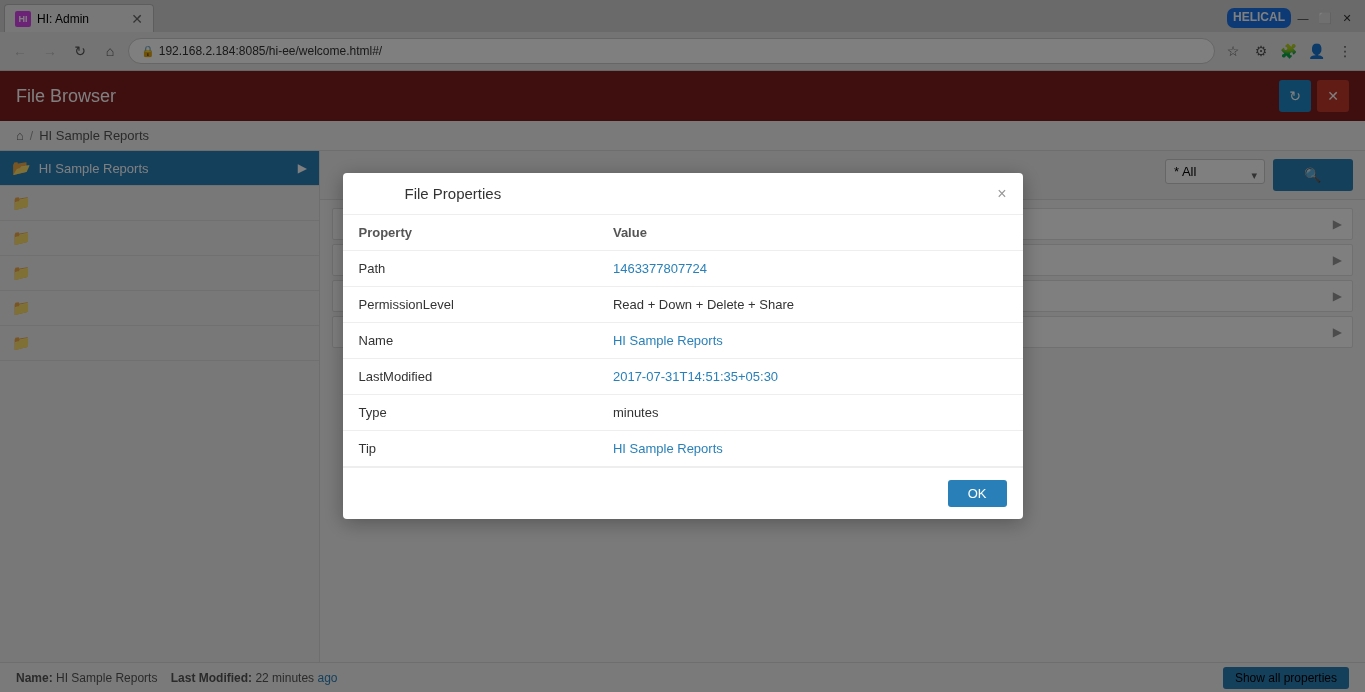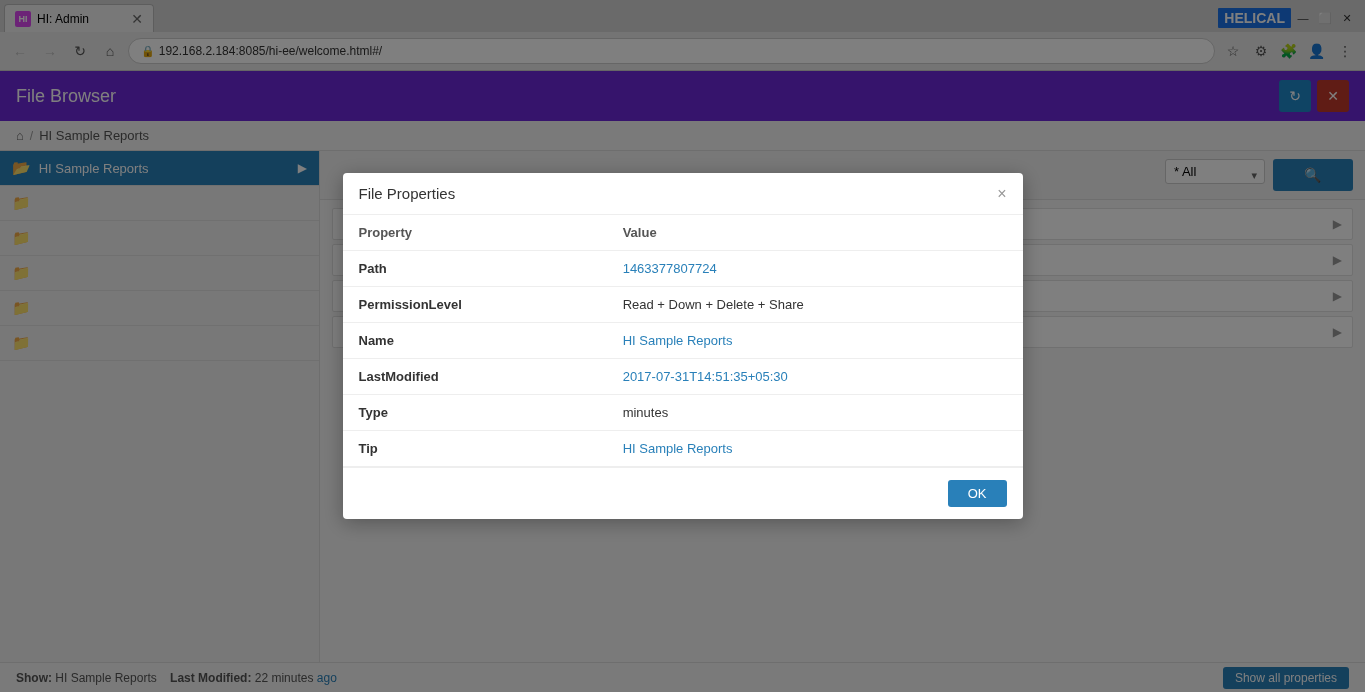--- a/index.html
+++ b/index.html
@@ -86,27 +86,27 @@
     .url-secure { color: #1a73e8; margin-right: 4px; font-size: 11px; }
     .toolbar-icons {
       display: flex; gap: 4px; align-items: center;
     }
     .toolbar-icon {
       width: 24px; height: 24px;
       display: flex; align-items: center; justify-content: center;
       cursor: pointer; color: #555; font-size: 14px; border-radius: 3px;
     }
     .helical-badge {
-      background: #1a73e8; color: white; font-size: 14px; font-weight: bold;
-      padding: 2px 6px; border-radius: 1px; margin-left: 4px;
+      background: #1a73e8; color: white; font-size: 12px; font-weight: bold;
+      padding: 2px 6px; border-radius: 7px; margin-left: 4px;
     }
 
     
     .app-header {
-      background: #6d28d9;
+      background: #7f1d1d;
       color: white;
       display: flex;
       align-items: center;
       padding: 17px 16px;
       height: 50px;
       justify-content: space-between;
     }
     .app-title {
       font-size: 18px;
       font-weight: normal;
@@ -238,21 +238,21 @@
       display: flex;
       justify-content: space-between;
       align-items: center;
       height: 30px;
       z-index: 100;
     }
     .status-text { font-size: 12px; color: #555; }
     .status-text span { color: #555; }
     .status-link { color: #2980b9; cursor: pointer; text-decoration: none; }
     .show-props-btn {
-      background: #2980b9; color: #ffffff; border: none; border-radius: 3px;
+      background: #2980b9; color: #000000; border: none; border-radius: 3px;
       padding: 4px 12px; font-size: 12px; cursor: pointer;
     }
 
     
     .modal-overlay {
       position: fixed;
       top: 0; left: 0; right: 0; bottom: 0;
       background: rgba(0,0,0,0.5);
       z-index: 1000;
       display: flex;
@@ -266,41 +266,41 @@
       box-shadow: 0 4px 20px rgba(0,0,0,0.3);
       overflow: hidden;
     }
     .modal-header {
       display: flex;
       align-items: center;
       justify-content: space-between;
       padding: 12px 16px;
       border-bottom: 1px solid #eee;
     }
-    .modal-title { font-size: 15px; color: #333; font-weight: normal; }
+    .modal-title { font-size: 15px; color: #333; font-weight: normal; margin-left: 46px; }
     .modal-close {
       color: #999; cursor: pointer; font-size: 16px; line-height: 1;
     }
     .modal-body { padding: 0; }
     .props-table { width: 100%; border-collapse: collapse; }
     .props-table th {
       text-align: left;
       padding: 10px 16px;
       font-weight: 700;
       color: #555;
       font-size: 13px;
       border-bottom: 1px solid #eee;
     }
     .props-table td {
       padding: 10px 16px;
       font-size: 13px;
       border-bottom: 1px solid #eee;
       vertical-align: top;
     }
-    .props-table td:first-child { color: #333; font-weight: bold; }
+    .props-table td:first-child { color: #333; font-weight: normal; }
     .props-table td:last-child { color: #2980b9; }
     .props-table td.plain { color: #333; }
     .modal-footer {
       display: flex;
       justify-content: flex-end;
       padding: 12px 16px;
       border-top: 1px solid #eee;
     }
     .ok-btn {
       background: #2980b9; color: white; border: none;
@@ -431,21 +431,21 @@
         <span class="file-item-icon">📁</span>
         <span class="file-item-name">DashboardDesigner-Sample</span>
         <span class="file-item-arrow">▶</span>
       </div>
     </div>
   </div>
 </div>
 
 <div class="status-bar">
   <div class="status-text">
-    <strong>Show:</strong>
+    <strong>Name:</strong>
     <span>HI Sample Reports</span>
     &nbsp;&nbsp;
     <strong>Last Modified:</strong>
     <span>22 minutes</span>
     <span> </span>
     <a class="status-link">ago</a>
   </div>
   <button class="show-props-btn">Show all properties</button>
 </div>
 

